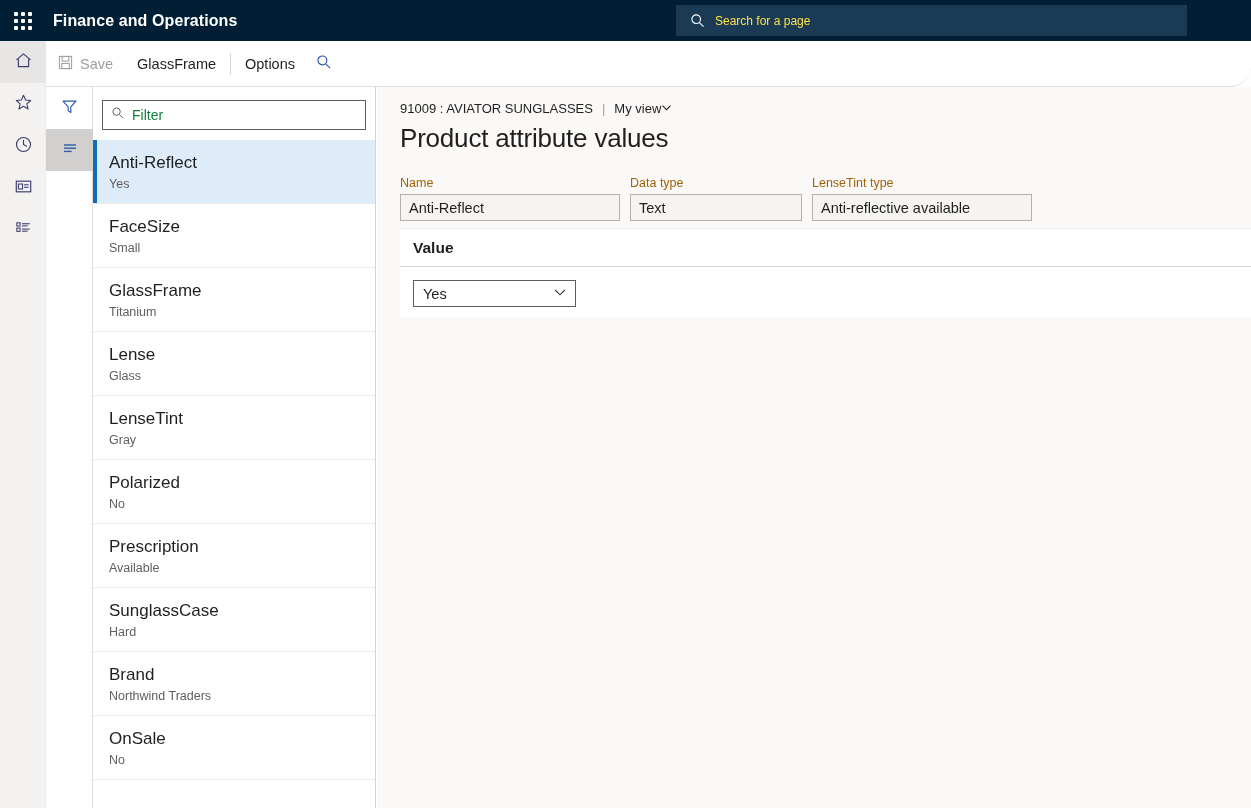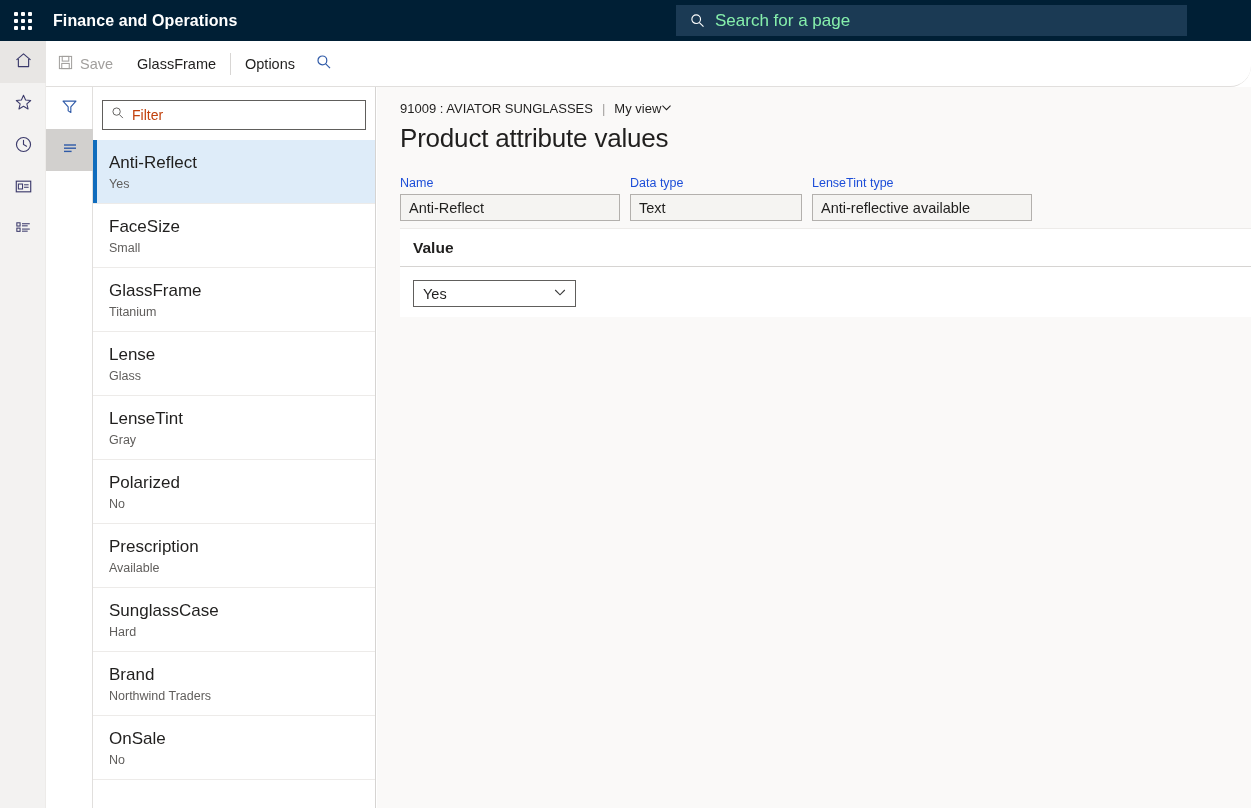--- a/index.html
+++ b/index.html
@@ -35,21 +35,21 @@
   }
   .global-search {
     position: absolute; left: 676px; top: 5px;
     width: 511px; height: 31px;
     background: #1B3A54;
     display: flex; align-items: center;
     padding-left: 14px;
     cursor: text;
   }
   .global-search .sicon { margin-right: 10px; display: flex; }
-  .global-search .ph { color: #86efac; font-size: 17px; }
+  .global-search .ph { color: #fde047; font-size: 12px; }
 
   
   .command-bar {
     position: absolute; top: 41px; left: 0;
     width: 1251px; height: 46px;
     background: #ffffff;
     border-bottom: 1px solid #e1dfdd;
     display: flex; align-items: center; border-radius: 21px;
   }
   .hamburger-cell {
@@ -108,21 +108,21 @@
     background: #ffffff;
     border-right: 1px solid #d6d4d2;
     overflow: hidden;
   }
   .filter-wrap { padding: 13px 9px 10px 9px; }
   .filter-box {
     height: 30px; border: 1px solid #605e5c; background: #ffffff;
     display: flex; align-items: center; padding: 0 8px; gap: 7px;
     cursor: text;
   }
-  .filter-box .ph { color: #c2410c; font-size: 14px; }
+  .filter-box .ph { color: #15803d; font-size: 14px; }
 
   .lrow {
     position: relative;
     padding: 12px 14px 11px 16px;
     border-bottom: 1px solid #edebe9;
     cursor: pointer;
   }
   .lrow.selected { background: #deecf9; }
   .lrow.selected::before {
     content: ""; position: absolute; left: 0; top: 0; bottom: 0;
@@ -149,21 +149,21 @@
     padding: 7px 0 0 23px;
     font-size: 26px; font-weight: normal; color: #201f1e;
     letter-spacing: -0.2px;
   }
 
   .field-row {
     display: flex; gap: 10px;
     padding: 22px 0 0 23px;
   }
   .field { display: flex; flex-direction: column; }
-  .field .flabel { font-size: 12.5px; color: #1d4ed8; margin-bottom: 4px; }
+  .field .flabel { font-size: 12.5px; color: #a16207; margin-bottom: 4px; }
   .field .fvalue {
     height: 27px; background: #f5f4f2; border: 1px solid #b3b0ad;
     display: flex; align-items: center; padding: 0 8px;
     font-size: 14.5px; color: #201f1e;
     cursor: text;
   }
   .f-name .fvalue { width: 220px; }
   .f-dtype .fvalue { width: 172px; }
   .f-atype .fvalue { width: 220px; }
 

